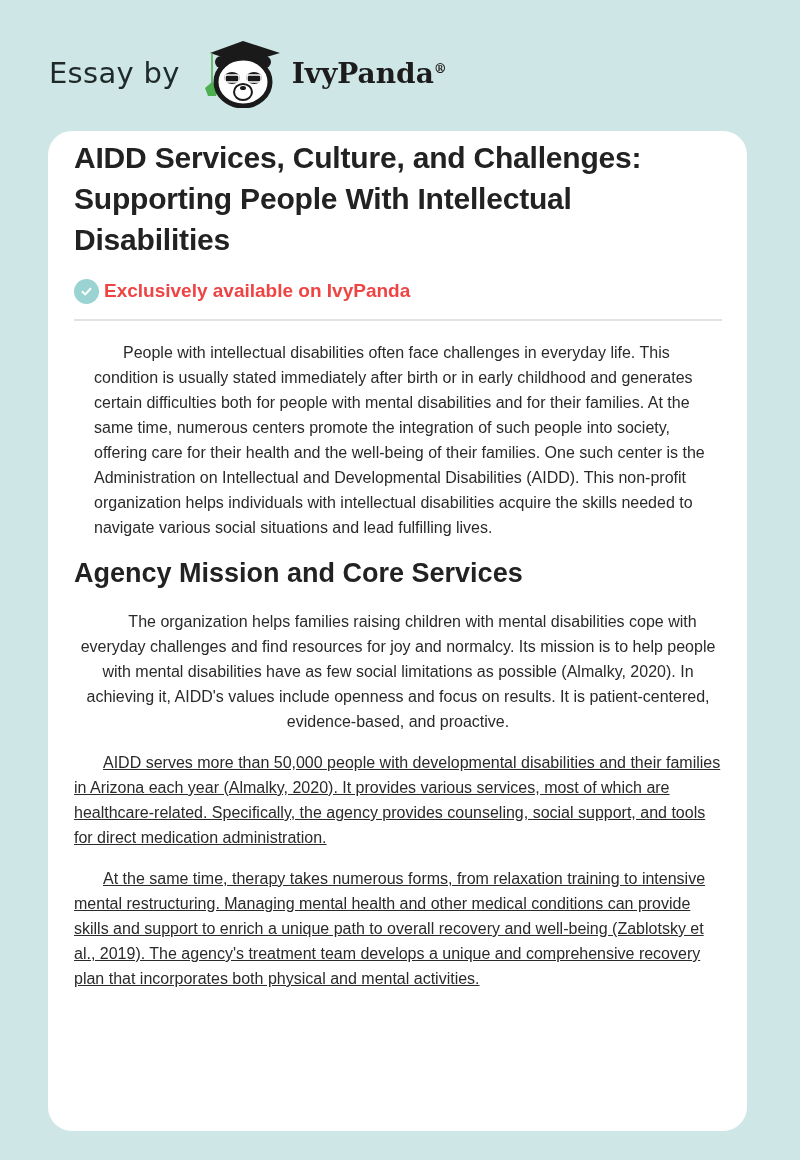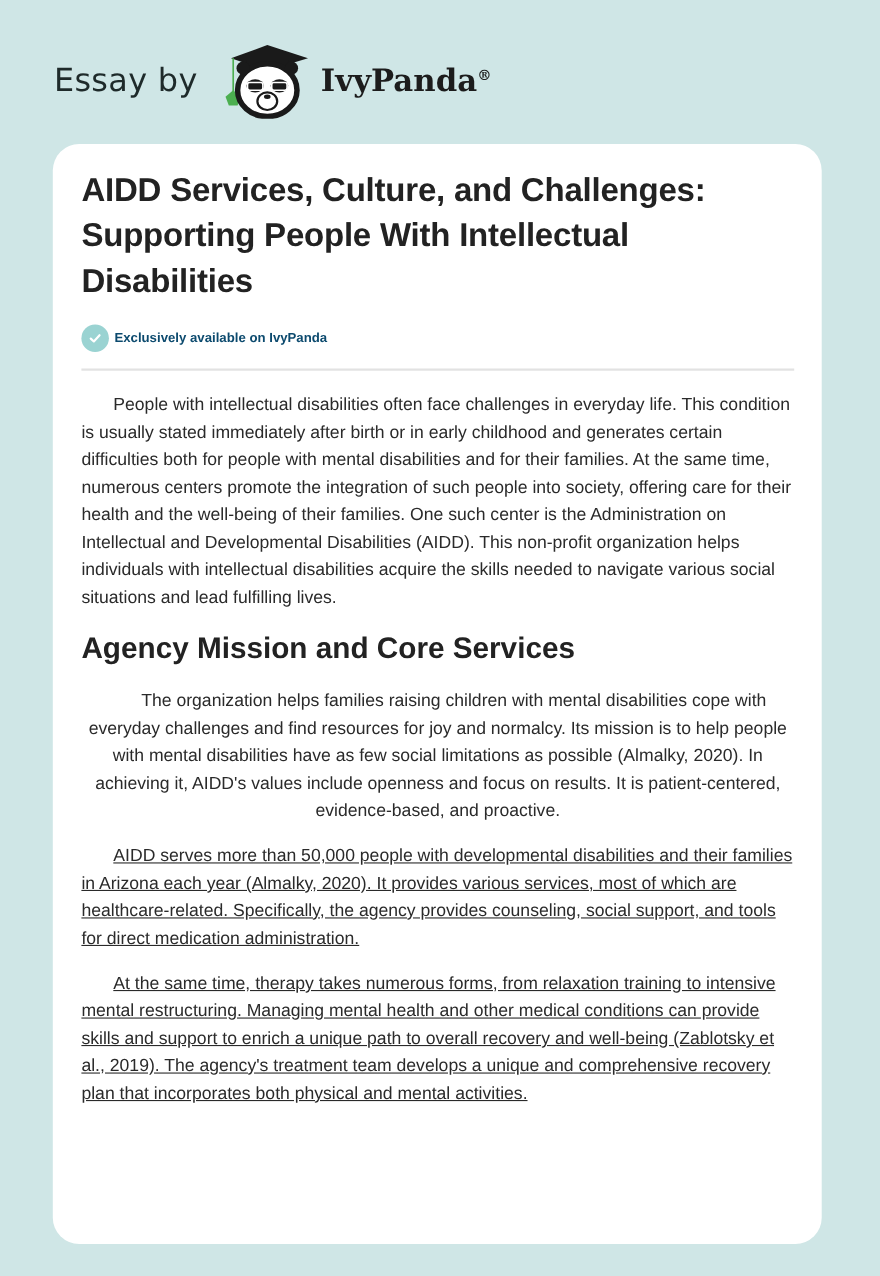--- a/index.html
+++ b/index.html
@@ -23,44 +23,44 @@
   }
   .logo-icon { width:86px; height:70px; margin-right:6px; }
   .ivypanda {
     font-family:"DejaVu Serif", serif;
     font-weight:bold; font-size:28px; color:#1c1c1c;
   }
   .reg { font-size:13px; vertical-align:super; font-weight:bold; }
   .card {
     position:absolute; left:48px; top:131px; width:699px; height:1000px;
     background:#fff; border-radius:24px;
-    box-sizing:border-box; padding:22px 25px 0 26px;
+    box-sizing:border-box; padding:6px 25px 0 26px;
   }
   h1 {
     margin:0; font-size:30px; line-height:41px; font-weight:bold; color:#222;
     letter-spacing:-0.2px;
   }
   .exclusive {
     display:flex; align-items:center; margin-top:18px; height:26px;
   }
   .check {
     width:25px; height:25px; border-radius:50%; background:#9ad3d2;
     display:flex; align-items:center; justify-content:center; margin-right:5px;
   }
-  .exclusive span.t { font-size:12px; font-weight:bold; color:#0c4a6e; }
+  .exclusive span.t { font-size:19px; font-weight:bold; color:#ef4444; }
   hr.divider {
     border:none; border-top:2px solid #e2e2e2; margin:15px 0 0 0;
   }
   h2 {
     margin:23px 0 0 0; font-size:27px; line-height:34px; font-weight:bold; color:#222;
   }
   p {
     margin:0; font-size:16px; line-height:25px; color:#2a2a2a; text-indent:29px;
   }
-  .sec1 p { margin-top:19px; }
+  .sec1 p { margin-top:19px;margin-left:20px; }
   .sec2 h2 { margin-top:16px; }
   .sec2 p.first { margin-top:19px;text-align:center; }
   .sec2 p.next { margin-top:16px;text-decoration:underline; }
 </style>
 </head>
 <body>
 
 <div class="header">
   <div class="brand">
     <span class="essay-by">Essay by</span>

